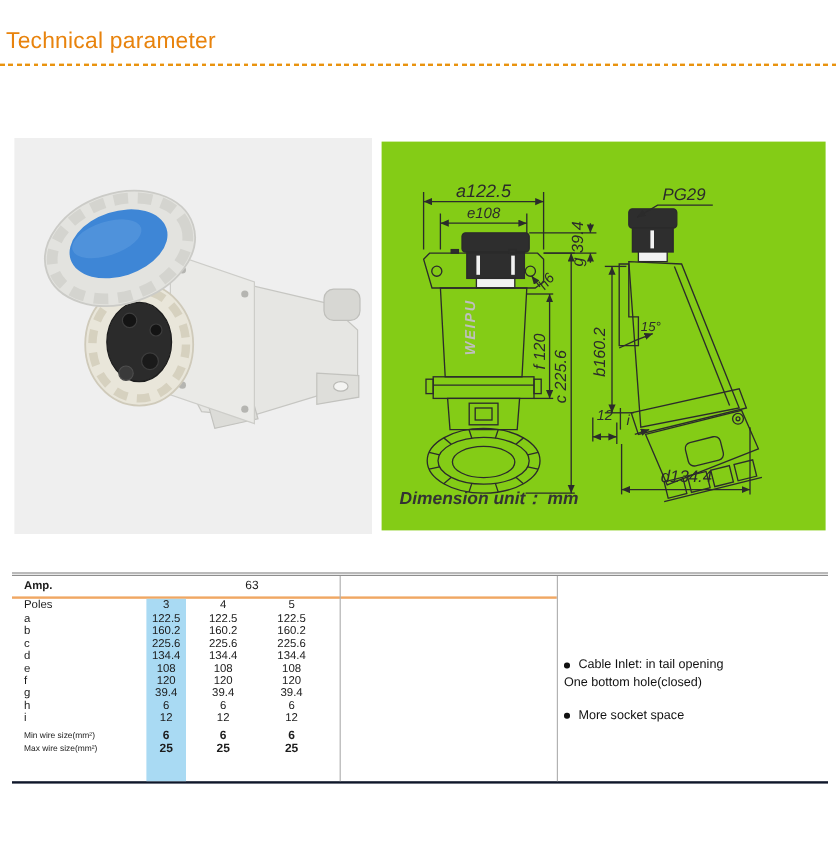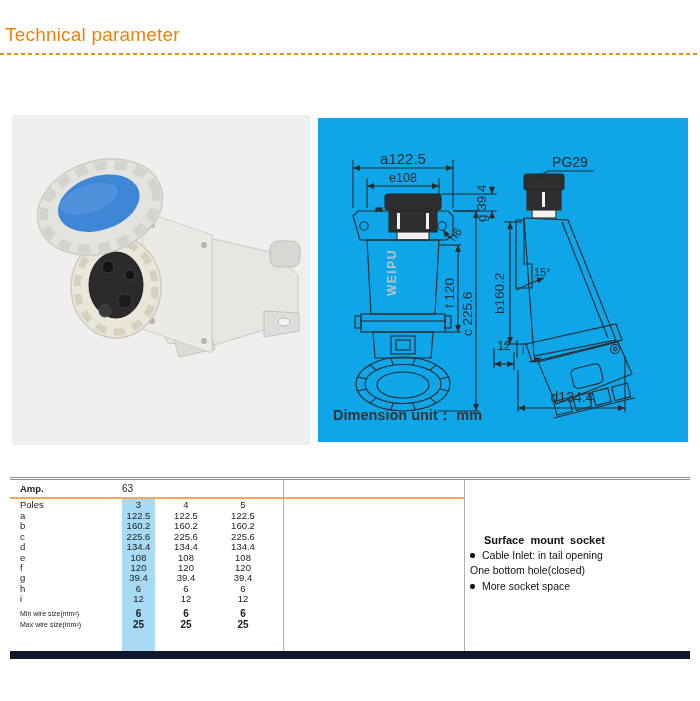--- a/index.html
+++ b/index.html
@@ -6,47 +6,47 @@
   .page{position:relative;width:700px;height:701px;background:#fff;overflow:hidden;
         font-family:"Liberation Sans",sans-serif;color:#1c1c1c;}
 
   
   .heading{position:absolute;left:5px;top:24px;font-size:19px;color:#E8830D;letter-spacing:.2px;}
   .dash-rule{position:absolute;left:0;top:53px;width:700px;height:2px;
      background:repeating-linear-gradient(90deg,#E9930F 0 4px,transparent 4px 7px);}
 
   
   .photo{position:absolute;left:12px;top:115px;width:298px;height:330px;background:#efefef;}
-  .panel{position:absolute;left:318px;top:118px;width:370px;height:324px;background:#0ea5e9;}
+  .panel{position:absolute;left:318px;top:118px;width:370px;height:324px;background:#84cc16;font-style:italic;}
 
   
   .table-wrap{position:absolute;left:10px;top:477px;width:680px;height:171px;
-      border-top:3px double #8e8e8e;border-bottom:8px solid #0f172a;font-size:9.5px;}
+      border-top:3px double #8e8e8e;border-bottom:2px solid #0f172a;font-size:9.5px;}
   .col-highlight{position:absolute;left:112px;top:19px;width:33px;bottom:0;background:#A9DAF3;}
   .vline{position:absolute;top:0;bottom:0;width:1px;background:#b2b2b2;}
   .v1{left:273px}.v2{left:454px}
   .trow,.poles-row,.min-row,.max-row{position:relative;display:grid;
       grid-template-columns:112px 33px 62px 52px;align-items:center;}
   .trow{height:10.4px;line-height:10.4px;}
   .poles-row{height:12px;line-height:12px;font-weight:normal;}
   .min-row{height:11.5px;line-height:11.5px;margin-top:3px;}
   .max-row{height:12px;line-height:12px;}
   .lbl{padding-left:10px;text-align:left;}
   .small-lbl{font-size:7px;color:#222;}
   .val{text-align:center;}
   .amp-row{position:relative;height:17px;line-height:17px;}
   .amp-lbl{position:absolute;left:10px;font-weight:bold;}
-  .amp-val{position:absolute;left:112px;width:176px;font-size:10px;}
+  .amp-val{position:absolute;left:112px;width:176px;text-align:center;font-size:10px;}
   .orange-rule{width:454px;height:2px;background:#F0A763;}
   .wval{font-size:10px;font-weight:bold;}
 
   
   .info{position:absolute;left:470px;top:534px;width:218px;font-size:10.5px;color:#111;}
   .info-title{font-weight:bold;font-size:11px;margin-left:14px;word-spacing:3px;margin-bottom:3px;}
-  .bullet-line{position:relative;padding-left:12px;margin-top:3px;line-height:13px;}
+  .bullet-line{position:relative;padding-left:12px;margin-top:14px;line-height:13px;}
   .bullet-line .dot{position:absolute;left:0;top:4px;width:4.5px;height:4.5px;border-radius:50%;background:#111;}
   .cont-line{line-height:13px;margin-top:2px;}
   .drops{display:inline-block;vertical-align:-1px;margin-left:4px;}
 </style>
 </head>
 <body>
 
 <div class="page">
 
   <div class="heading">Technical parameter</div>
@@ -299,21 +299,20 @@
     </div>
     <div class="max-row">
       <span class="lbl small-lbl">Max wire size(mm²)</span>
       <span class="val wval">25</span>
       <span class="val wval">25</span>
       <span class="val wval">25</span>
     </div>
   </div>
 
   <div class="info">
-    <div class="info-title">Surface mount socket</div>
     <div class="bullet-line">
       <span class="dot"></span>
       <span>Cable Inlet: in tail opening</span>
     </div>
     <div class="cont-line">One bottom hole(closed)</div>
     <div class="bullet-line">
       <span class="dot"></span>
       <span>More socket space</span>
     </div>
   </div>

